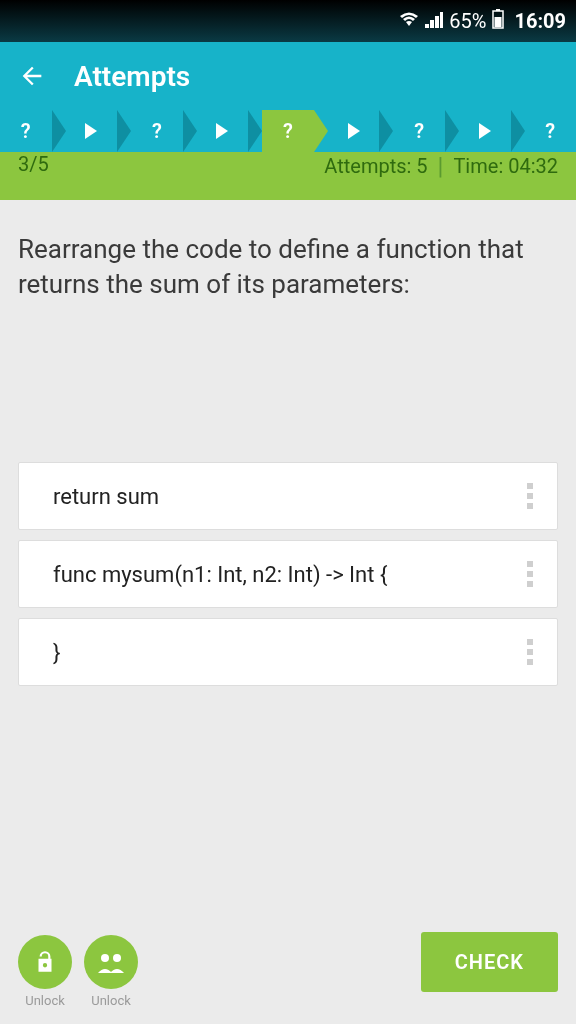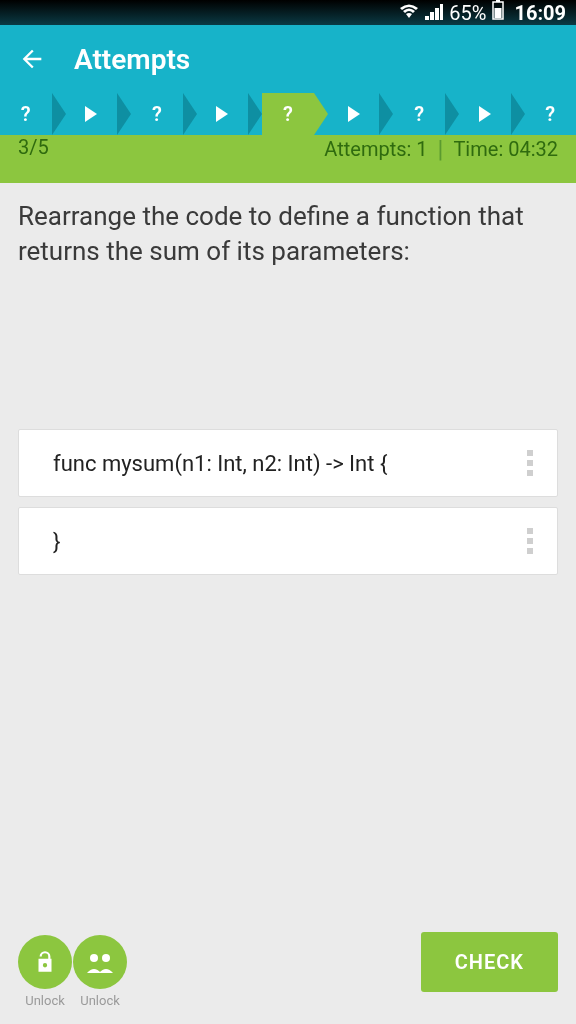--- a/index.html
+++ b/index.html
@@ -1,20 +1,20 @@
 <!DOCTYPE html>
 <html><head>
 <meta charset="utf-8">
 <style>
   * { margin: 0; padding: 0; box-sizing: border-box; }
   html, body { width: 576px; height: 1024px; font-family: -apple-system, Roboto, "Helvetica Neue", Arial, sans-serif; background: #ebebeb; overflow: hidden; }
 
   
   .status-bar {
-    height: 25px;
+    height: 42px;
     background: linear-gradient(to bottom, #000000 0%, #0a3a44 100%);
     color: #ffffff;
     display: flex;
     align-items: center;
     justify-content: flex-end;
     padding: 0 10px;
     font-size: 20px;
     gap: 6px;
   }
   .status-bar .time { font-weight: 700; margin-left: 4px; }
@@ -72,21 +72,21 @@
     align-items: flex-start;
     justify-content: space-between;
     padding: 0 18px;
     color: #2f6b0f;
     font-size: 20px;
   }
   .stats-bar .right { display: flex; align-items: center; gap: 10px; }
   .stats-bar .divider { color: #5a9a2f; font-size: 24px; }
 
   
-  .content { padding: 16px 18px 0 18px; }
+  .content { padding: 32px 18px 0 18px; }
   .question { color: #3a3a3a; font-size: 26px; line-height: 1.35; font-weight: 400; }
 
   .cards { margin-top: 160px; display: flex; flex-direction: column; gap: 10px; }
   .card {
     background: #ffffff;
     border: 1px solid #ddd;
     border-radius: 2px;
     padding: 20px 18px;
     display: flex;
     align-items: center;
@@ -104,21 +104,21 @@
 
   
   .bottom {
     position: absolute;
     left: 0; right: 0; bottom: 16px;
     padding: 0 18px;
     display: flex;
     align-items: flex-end;
     justify-content: space-between;
   }
-  .circles { display: flex; gap: 1px; }
+  .circles { display: flex; gap: 12px; }
   .circle-btn { display: flex; flex-direction: column; align-items: center; gap: 4px; }
   .circle {
     width: 54px; height: 54px; border-radius: 50%;
     background: #8cc63f;
     display: flex; align-items: center; justify-content: center;
   }
   .circle svg { display: block; }
   .circle-label { font-size: 13px; color: #9a9a9a; }
 
   .check-btn {
@@ -200,30 +200,38 @@
     </div>
   <div class="chevron-sep"></div>
   <div class="chevron">
       <span class="sym">?</span>
     </div>
 </div>
 
 <div class="stats-bar">
   <span>3/5</span>
   <span class="right">
-    <span>Attempts: 1</span>
+    <span>Attempts: 5</span>
     <span class="divider">|</span>
     <span>Time: 04:32</span>
   </span>
 </div>
 
 <div class="content">
   <div class="question">Rearrange the code to define a function that returns the sum of its parameters:</div>
 
   <div class="cards">
+    <div class="card">
+      <span class="code">return sum</span>
+      <span class="handle">
+          <span></span>
+          <span></span>
+          <span></span>
+        </span>
+    </div>
     <div class="card">
       <span class="code">func mysum(n1: Int, n2: Int) -&gt; Int {</span>
       <span class="handle">
           <span></span>
           <span></span>
           <span></span>
         </span>
     </div>
     <div class="card">
       <span class="code">}</span>

